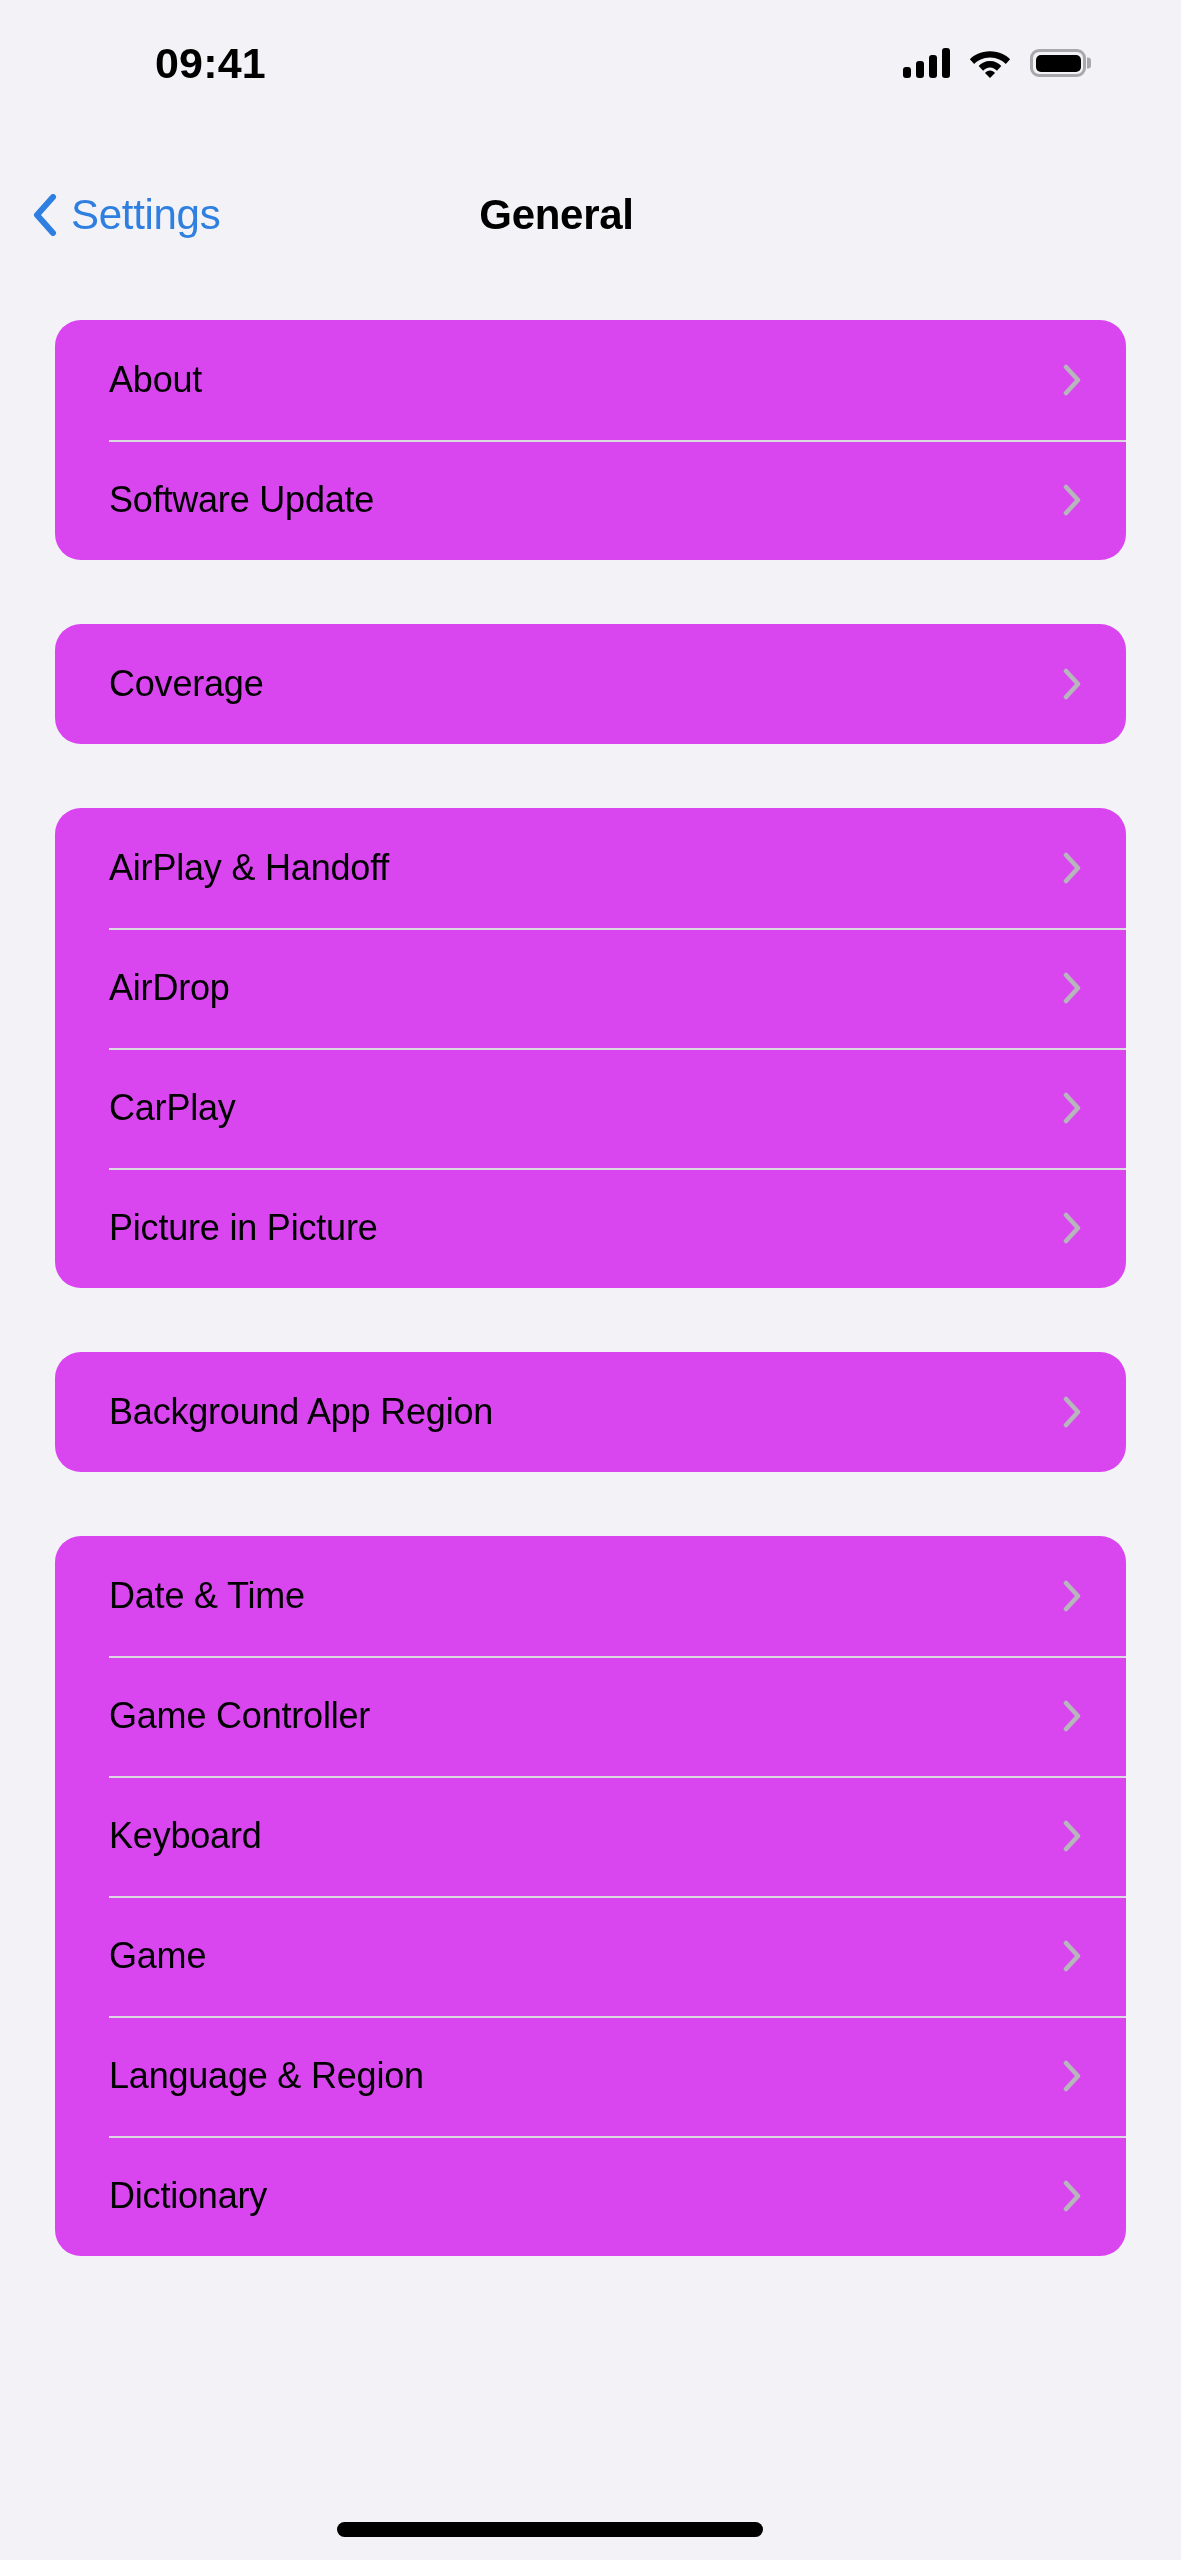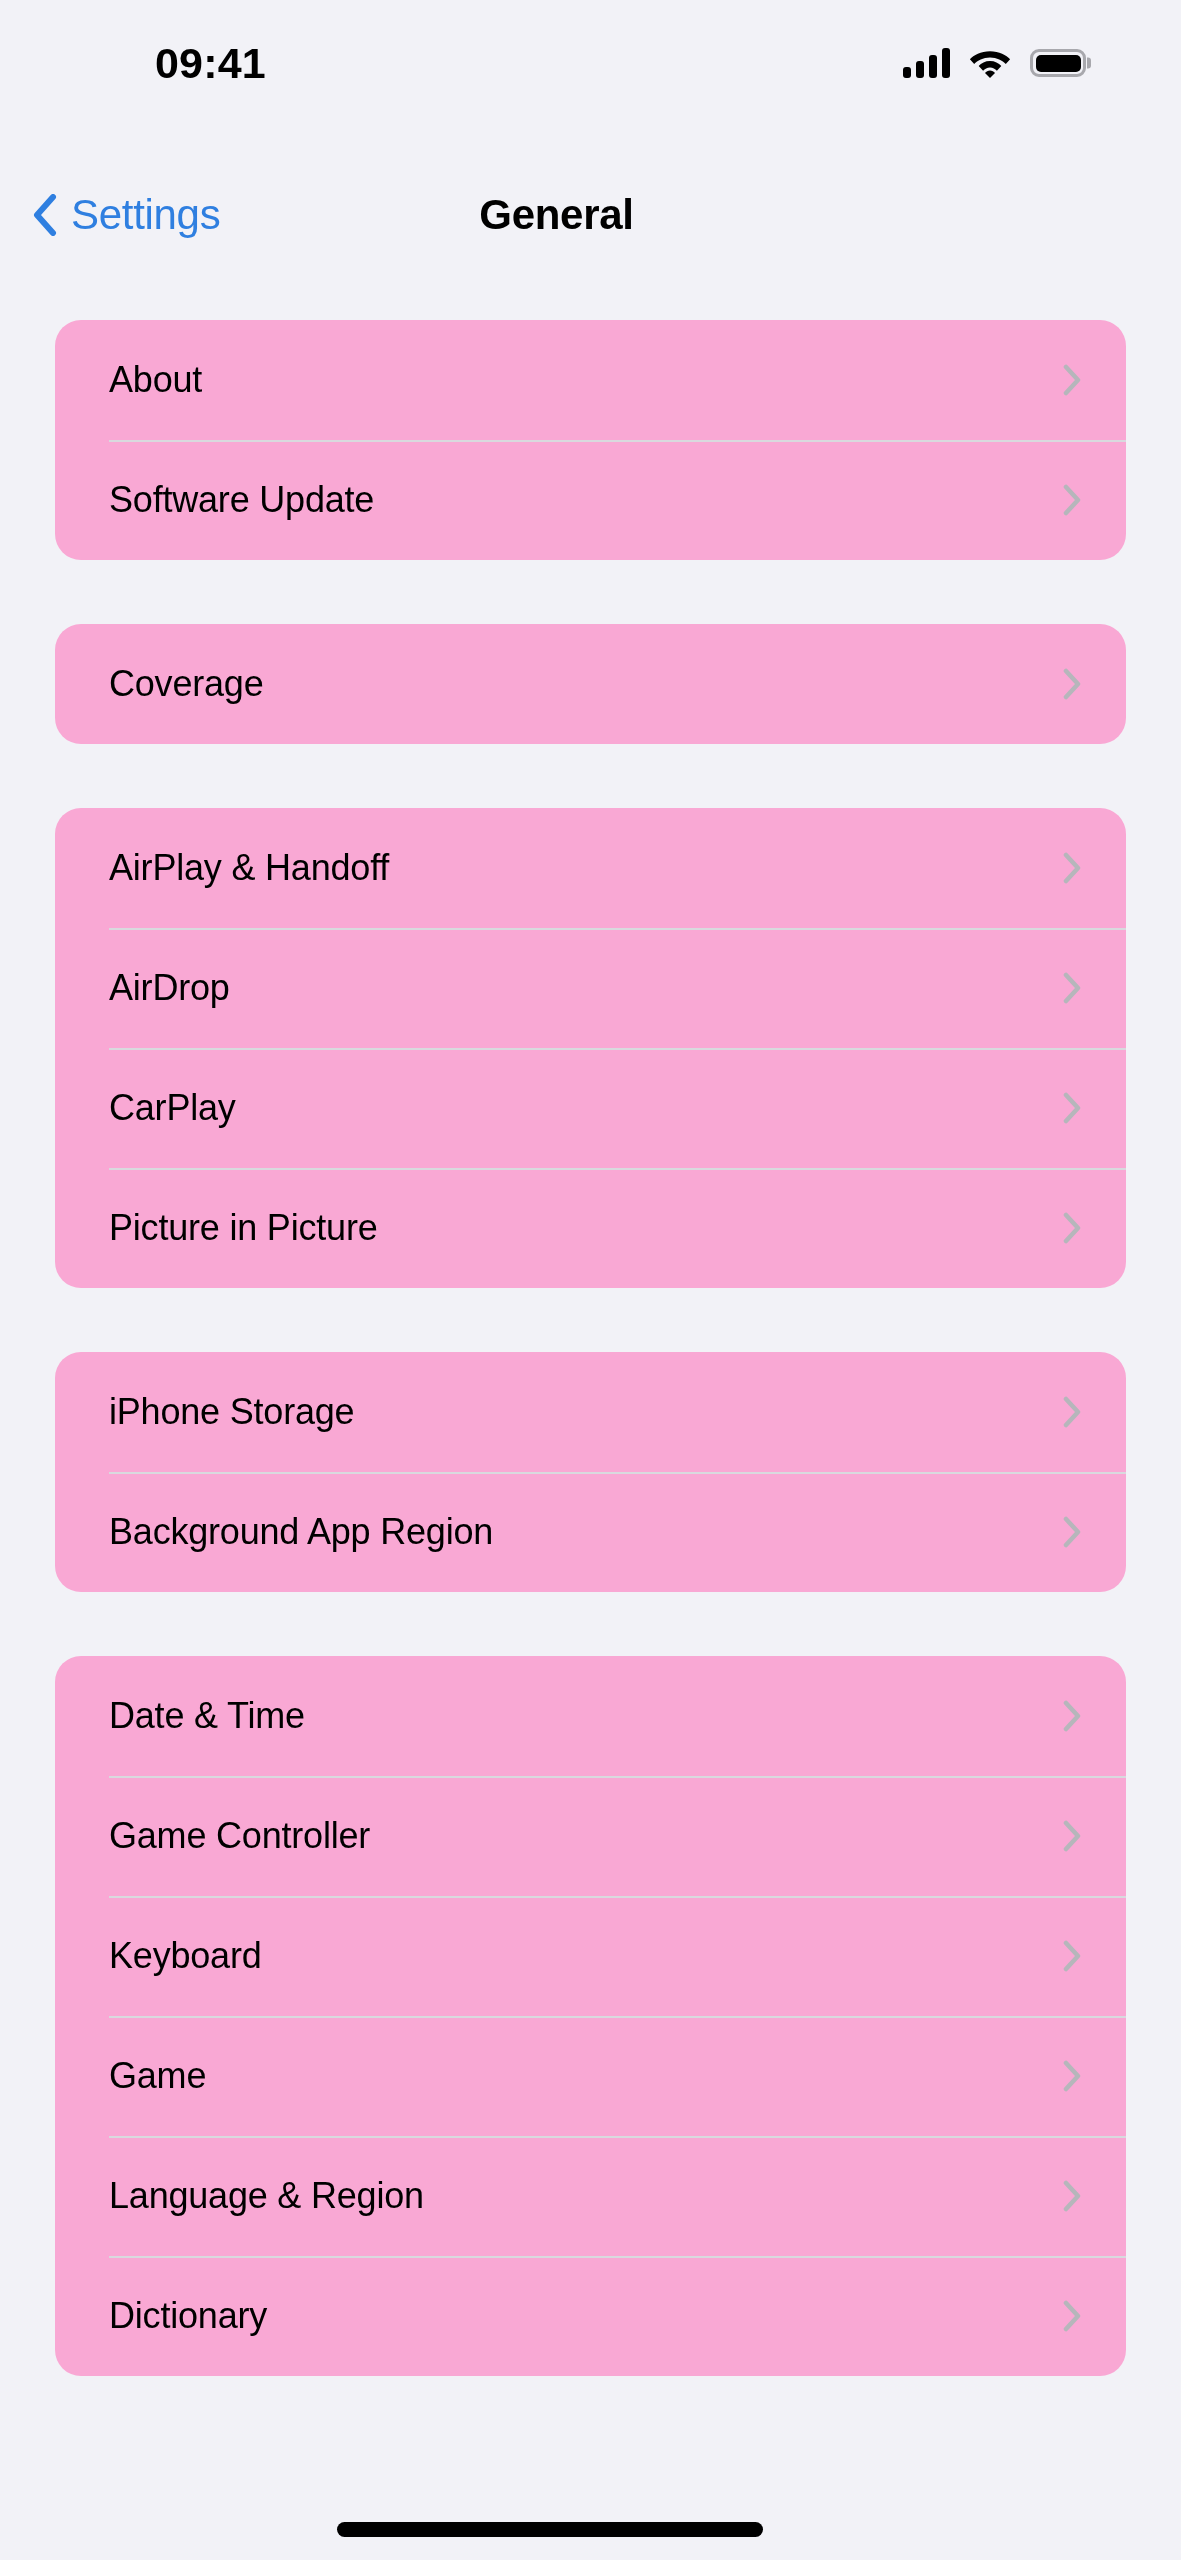--- a/index.html
+++ b/index.html
@@ -136,21 +136,21 @@
 
   
   .list-area {
     position: absolute;
     top: 320px;
     left: 55px;
     width: 1071px;
   }
 
   .group {
-    background: #f9a8d4;
+    background: #d946ef;
     border-radius: 26px;
     overflow: hidden;
     margin-bottom: 64px;
   }
 
   .row {
     position: relative;
     height: 120px;
     display: flex;
     align-items: center;
@@ -291,28 +291,20 @@
         <span>
           <svg class="row-chevron" viewBox="0 0 19 32">
               <polyline points="3,3 15,16 3,29" fill="none" stroke="#b6b6bb" stroke-width="4.5" stroke-linecap="round" stroke-linejoin="round"></polyline>
             </svg>
         </span>
       </div>
     </div>
 
     <div class="group">
       <div class="row">
-        <span class="row-label">iPhone Storage</span>
-        <span>
-          <svg class="row-chevron" viewBox="0 0 19 32">
-              <polyline points="3,3 15,16 3,29" fill="none" stroke="#b6b6bb" stroke-width="4.5" stroke-linecap="round" stroke-linejoin="round"></polyline>
-            </svg>
-        </span>
-      </div>
-      <div class="row">
         <span class="row-label">Background App Region</span>
         <span>
           <svg class="row-chevron" viewBox="0 0 19 32">
               <polyline points="3,3 15,16 3,29" fill="none" stroke="#b6b6bb" stroke-width="4.5" stroke-linecap="round" stroke-linejoin="round"></polyline>
             </svg>
         </span>
       </div>
     </div>
 
     <div class="group">

